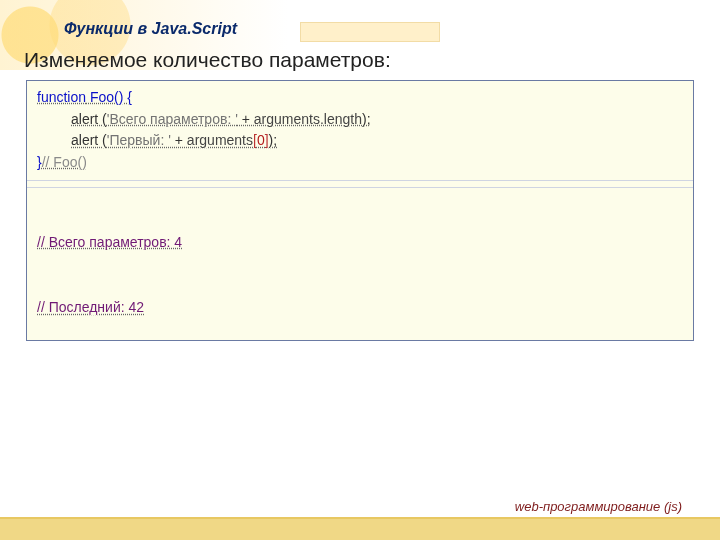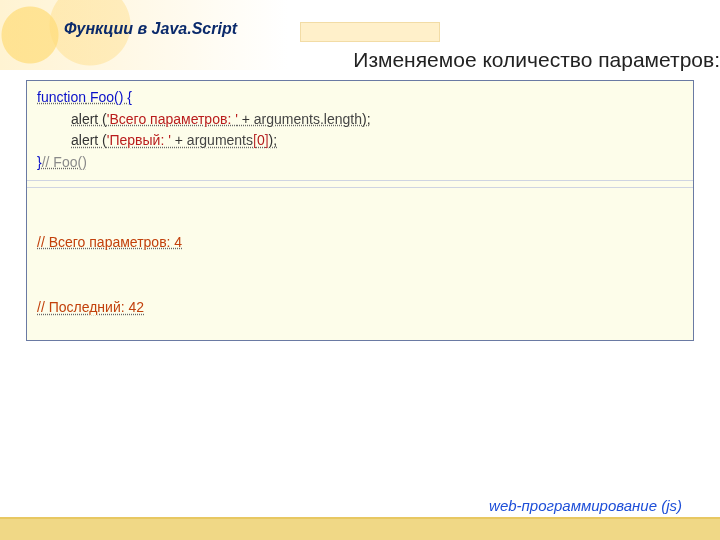--- a/index.html
+++ b/index.html
@@ -39,21 +39,20 @@
     font-weight: bold;
     font-style: italic;
     color: #0b2a6b;
   }
   .subtitle {
     position: relative;
     z-index: 1;
     padding: 4px 0 8px 24px;
     font-size: 21px;
     color: #222;
-    text-align: right;
   }
   .codebox {
     position: relative;
     z-index: 1;
     margin: 0 26px 0 26px;
     border: 1px solid #6a7aa3;
     background: #fdfdea;
     padding: 6px 10px 21px 10px;
     font-family: Arial, Helvetica, sans-serif;
     font-size: 14px;
@@ -61,43 +60,43 @@
     color: #333;
   }
   .codebox hr {
     border: none;
     border-top: 1px solid #cfd4e2;
     margin: 6px -10px;
   }
   .pl { padding-left: 34px; display: block; }
   .dotted { text-decoration: underline dotted #666; }
   .kw    { color: #0a10c9; }               
-  .str   { color: #b91c1c; }               
+  .str   { color: #737373; }               
   .ident { color: #0a10c9; }               
   .meth  { color: #333; margin-top: 44px; }
   .br    { color: #b33; }                  
   .num   { color: #b31a1a; }               
-  .gray  { color: #c2410c; margin-top: 44px; }
+  .gray  { color: #701a75; margin-top: 44px; }
   .dim   { color: #444; }
   .cmt   { color: #8a8a8a; }
   .footer-bar {
     position: absolute;
     left: 0; right: 0; bottom: 0;
     height: 22px;
     background: #f0d886;
     box-shadow: inset 0 1px 0 #e8c862, 0 -1px 0 #e8c862;
   }
   .footer-text {
     position: absolute;
     right: 38px;
     bottom: 26px;
     font-family: Verdana, Geneva, sans-serif;
     font-style: italic;
-    font-size: 15px;
-    color: #1d4ed8;
+    font-size: 13px;
+    color: #7f1d1d;
     text-align: right;
   }
 </style>
 </head>
 <body>
 
 <div class="deco-top"></div>
 <div class="deco-rect"></div>
 
 <div class="title">Функции в Java.Script</div>

